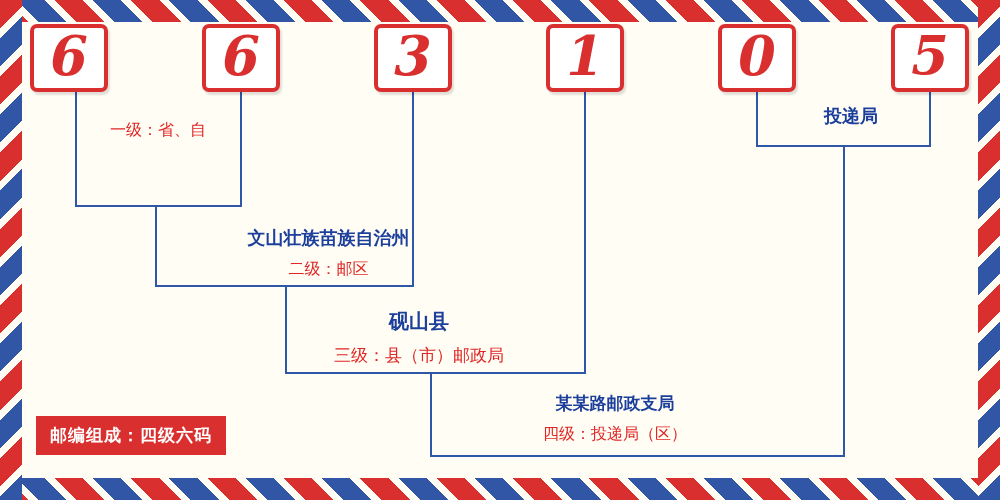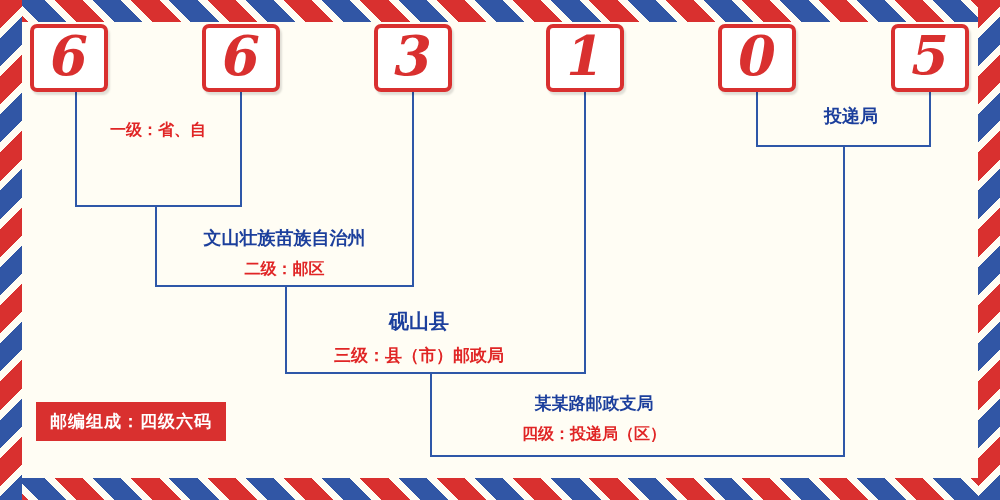--- a/index.html
+++ b/index.html
@@ -39,43 +39,43 @@
     color:var(--red);transform:translateY(-2px);
   }
 
   
   .vline{position:absolute;width:2px;background:var(--blue-line);z-index:2;}
   .hline{position:absolute;height:2px;background:var(--blue-line);z-index:2;}
 
   
   .label-block{position:absolute;text-align:center;z-index:4;}
   .lbl-title{font-weight:bold;color:var(--blue-text);}
-  .lbl-desc{font-weight:bold;color:var(--red-text);}
+  .lbl-desc{font-weight:normal;color:var(--red-text);}
 
   .lv1{left:63px;top:112px;width:190px;}
   .lv1 .lbl-title{font-size:20px;}
   .lv1 .lbl-desc{font-size:16px;line-height:1.55;margin-top:6px;}
 
-  .lv2{left:155px;top:226px;width:259px;}
+  .lv2{left:155px;top:226px;width:259px;padding-left:44px;}
   .lv2 .lbl-title{font-size:18px;}
   .lv2 .lbl-desc{font-size:16px;margin-top:9px;}
 
   .lv3{left:285px;top:308px;width:268px;}
   .lv3 .lbl-title{font-size:20px;}
   .lv3 .lbl-desc{font-size:17px;margin-top:9px;text-align:center;}
 
-  .lv4{left:424px;top:392px;width:340px;}
+  .lv4{left:445px;top:392px;width:340px;}
   .lv4 .lbl-title{font-size:17px;}
   .lv4 .lbl-desc{font-size:16px;margin-top:9px;}
 
   .delivery{left:756px;top:104px;width:190px;}
   .delivery .lbl-title{font-size:18px;}
 
   .footer-badge{
-    position:absolute;left:36px;top:402px;z-index:4;
+    position:absolute;left:36px;top:416px;z-index:4;
     background:var(--red);color:#ffffff;font-weight:bold;font-size:17px;
     padding:8px 14px;letter-spacing:1px;
   }
 </style>
 </head>
 <body>
 
 <div class="canvas">
 
   <div class="strip h top"></div>

